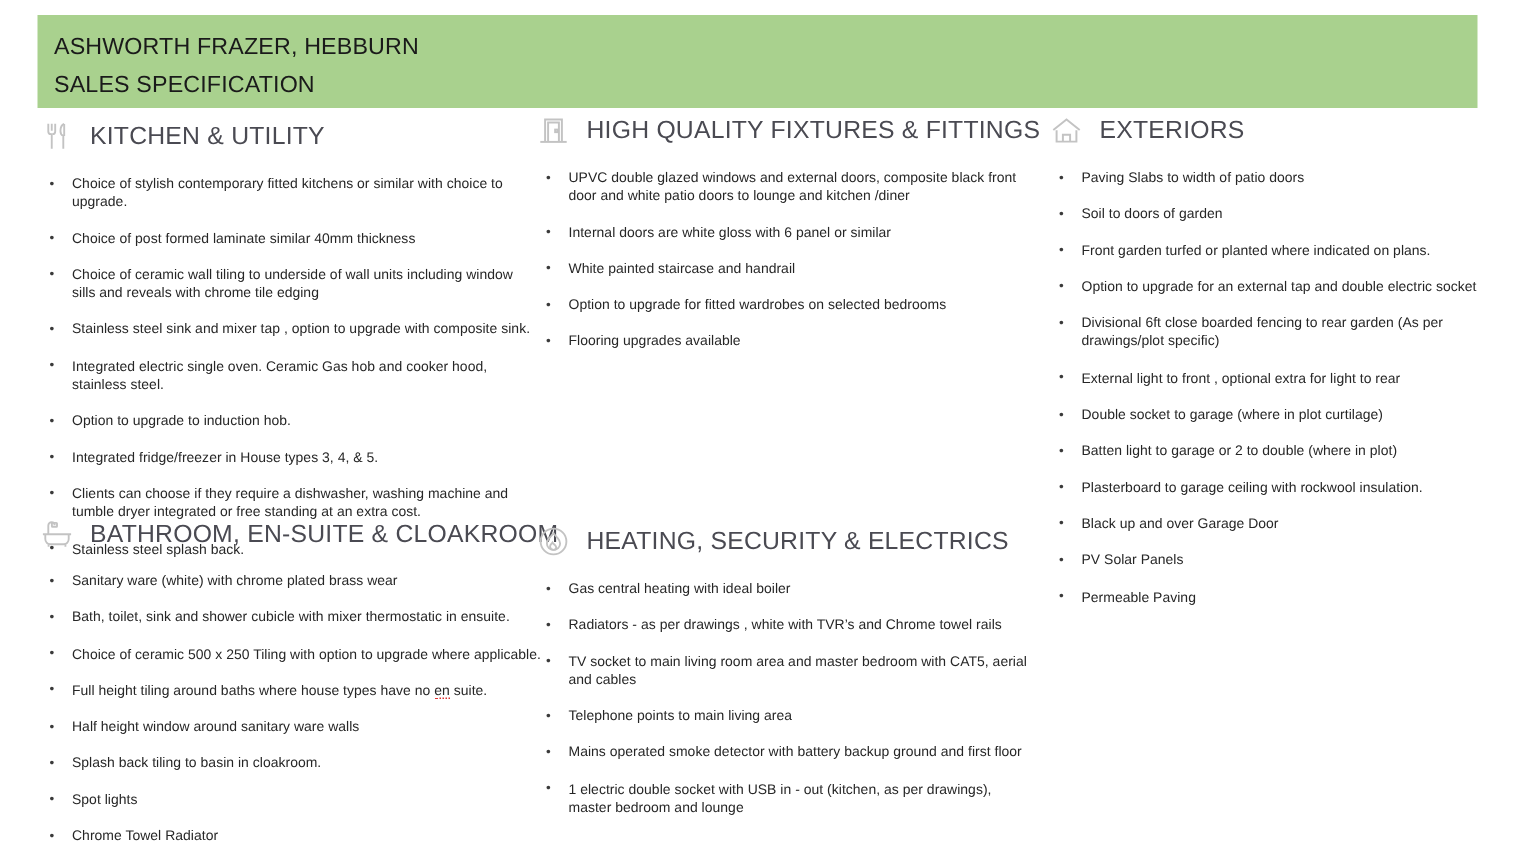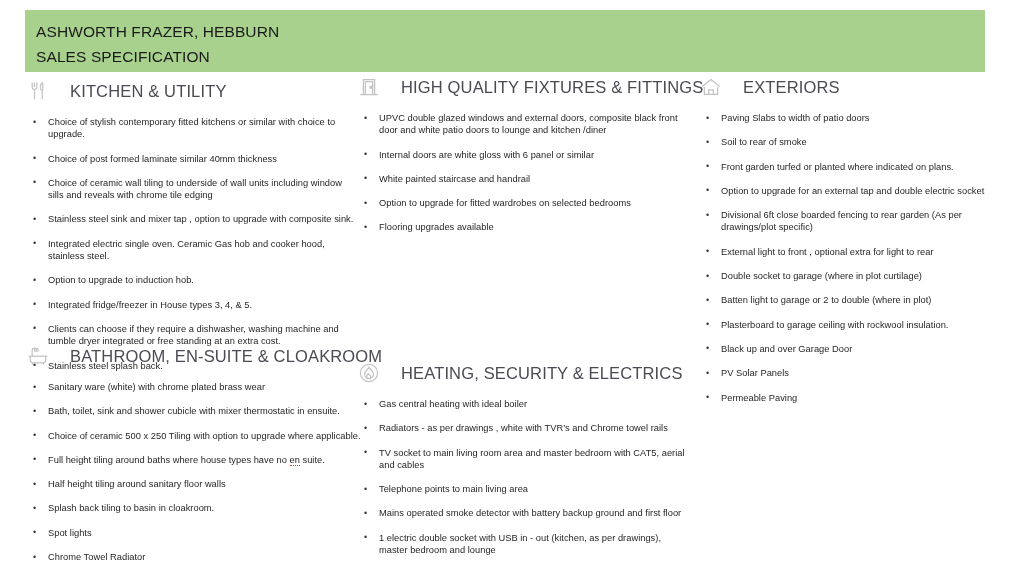--- a/index.html
+++ b/index.html
@@ -49,21 +49,21 @@
   }
   .col-1 { left: 25px;  top: 78px;  width: 330px; }
   .col-2 { left: 356px; top: 74px;  width: 334px; }
   .col-3 { left: 698px; top: 74px;  width: 300px; }
 
   .section { margin-bottom: 10px; }
 
   .sec-head {
     display: flex;
     align-items: center;
-    gap: 19px;
+    gap: 9px;
     margin-bottom: 10px;
   }
   .sec-icon {
     width: 26px;
     height: 26px;
     flex: 0 0 26px;
     display: block;
     color: #c3c3c3;
   }
   .sec-icon svg { display:block; width:26px; height:26px; }
@@ -99,21 +99,21 @@
     color: #3a3a3a;
     line-height: 13px;
   }
   .spell {
     border-bottom: 1.5px dotted #e03131;
     text-decoration: none;
   }
 
   
   .sec-bathroom { position: absolute; left: 0; top: 265px; width: 340px; }
-  .sec-heating  { position: absolute; left: 0; top: 286px; width: 334px; }
+  .sec-heating  { position: absolute; left: 0; top: 274px; width: 334px; }
 </style>
 </head>
 <body>
 
 <div class="slide">
 
   <div class="title-band">
     <div class="title-line">ASHWORTH FRAZER, HEBBURN</div>
     <div class="title-line">SALES SPECIFICATION</div>
   </div>
@@ -157,21 +157,21 @@
             <path d="M7.4 19.8v1.7M18.6 19.8v1.7"></path>
           </svg>
         </span>
         <span class="sec-title">BATHROOM, EN-SUITE &amp; CLOAKROOM</span>
       </div>
       <ul class="bullets">
         <li>Sanitary ware (white) with chrome plated brass wear</li>
         <li>Bath, toilet, sink and shower cubicle with mixer thermostatic in ensuite.</li>
         <li>Choice of ceramic 500 x 250  Tiling with option to upgrade where applicable.</li>
         <li>Full height tiling around baths where house types have no <span class="spell">en</span> suite.</li>
-        <li>Half height tiling around sanitary floor walls</li>
+        <li>Half height window around sanitary ware walls</li>
         <li>Splash back tiling to basin in cloakroom.</li>
         <li>Spot lights</li>
         <li>Chrome Towel Radiator</li>
         <li>Option to upgrade for High Gloss White/Grey vanity units.</li>
       </ul>
     </div>
 
   </div>
 
   <div class="col col-2">
@@ -228,21 +228,21 @@
           <svg viewBox="0 0 26 26" fill="none" stroke="currentColor" stroke-width="1.3">
             <path d="M4.2 12.6L13 5.6l8.8 7"></path>
             <path d="M6.4 12.9v7.5h13.2v-7.5"></path>
             <path d="M10.6 20.4v-4.6h4.8v4.6"></path>
           </svg>
         </span>
         <span class="sec-title">EXTERIORS</span>
       </div>
       <ul class="bullets">
         <li>Paving Slabs to width of patio doors</li>
-        <li>Soil to rear of smoke</li>
+        <li>Soil to doors of garden</li>
         <li>Front garden turfed or planted where indicated on plans.</li>
         <li>Option to upgrade for an external tap and double electric socket</li>
         <li>Divisional 6ft  close boarded fencing to rear garden (As per drawings/plot specific)</li>
         <li>External light to front , optional extra for light to rear</li>
         <li>Double socket to garage (where in plot curtilage)</li>
         <li>Batten light to garage or 2 to double (where in plot)</li>
         <li>Plasterboard to garage ceiling with rockwool insulation.</li>
         <li>Black up and over Garage Door</li>
         <li>PV Solar Panels</li>
         <li>Permeable Paving</li>

